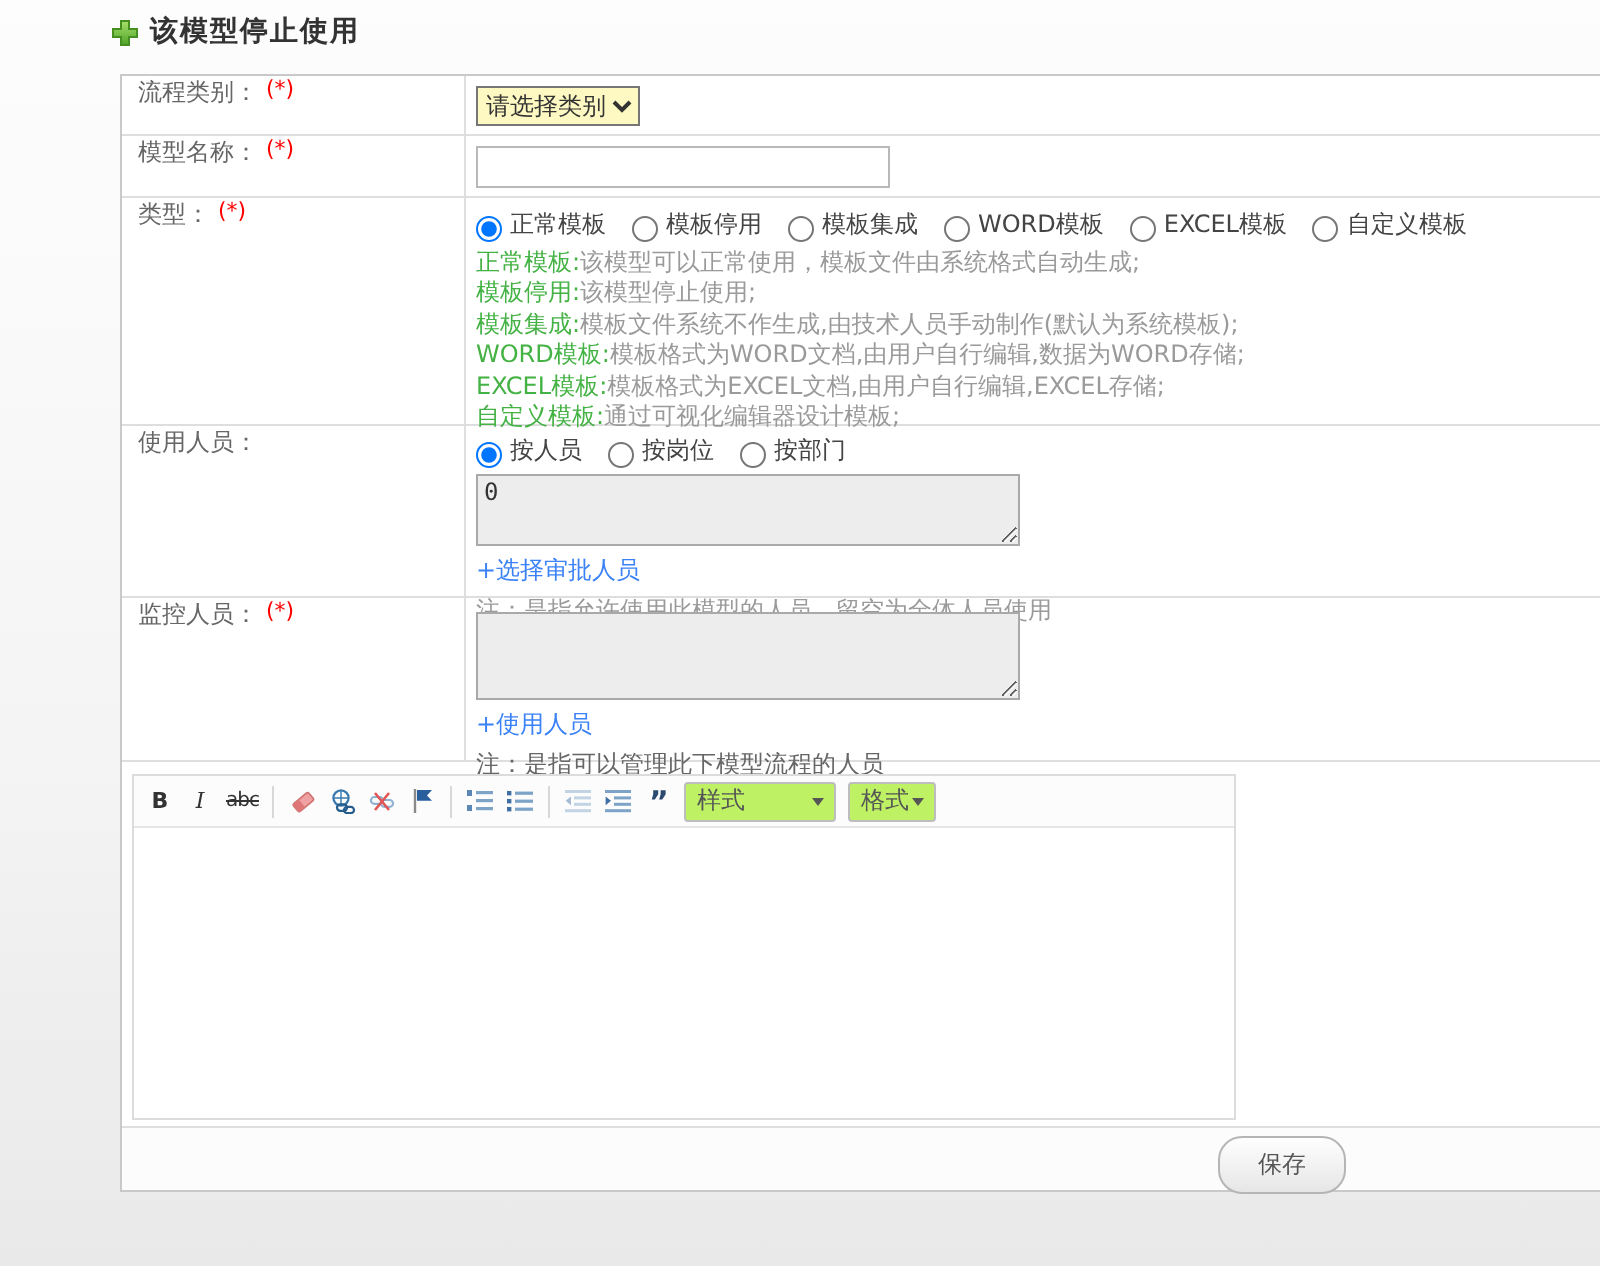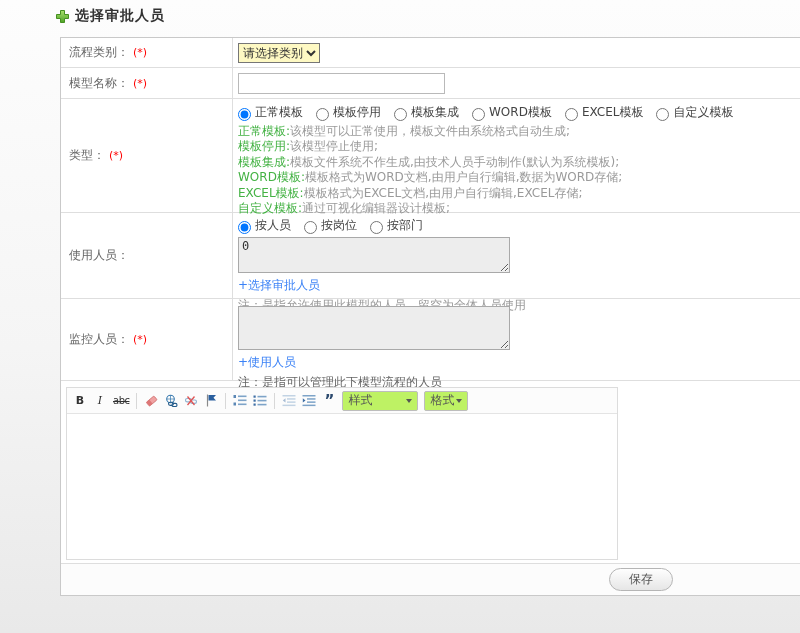--- a/index.html
+++ b/index.html
@@ -9,21 +9,21 @@
     font-family:"DejaVu Sans", sans-serif;
     background:linear-gradient(180deg,#fdfdfd 0%,#f5f5f5 55%,#e9e9e9 100%);
   }
   .page-title { position:absolute; left:55px; top:7px; display:flex; align-items:center; gap:5px; }
   .page-title .txt { font-size:14px; font-weight:bold; color:#333; letter-spacing:1px; }
 
   .form-table { position:absolute; left:60px; top:37px; width:745px; border:1px solid #c9c9c9; background:#fff; }
   .row { display:flex; border-bottom:1px solid #dedede; background:#fff; }
   .row:last-child { border-bottom:none; }
   .label-cell { width:172px; min-width:172px; border-right:1px solid #dedede;
-    display:flex; align-items:center; padding-left:8px; font-size:12px; color:#666; gap:4px; }
+    display:flex; padding-left:8px; font-size:12px; color:#666; gap:4px; }
   .field-cell { flex:1; padding-left:5px; }
   .req { color:#f00; font-size:11px; }
   .r1 { height:30px; } .r2 { height:31px; } .r3 { height:114px; }
   .r4 { height:86px; } .r5 { height:82px; } .r6 { height:183px; } .r7 { height:31px; }
   .r1 .field-cell, .r2 .field-cell { display:flex; align-items:center; }
 
   select.category { height:20px; font-size:12px; color:#333; border:1px solid #767676; background:#fef9c3; min-width:78px; }
   input.model-name { width:207px; height:21px; border:1px solid #b9b9b9; font-size:12px; padding:0 3px; color:#333; }
 
   .radio-line { display:flex; align-items:center; gap:13px; padding-top:5px; font-size:12px; color:#444; }
@@ -55,42 +55,42 @@
   .tb-quote { font-weight:bold; font-size:15px; color:#2c4a6e; line-height:10px; }
   .tb-sep { width:1px; height:16px; background:#d8d8d8; margin:0 1px; }
   .combo { display:flex; align-items:center; justify-content:space-between; height:20px;
     border:1px solid #bdbdbd; border-radius:2px; background:#bef264; font-size:12px; color:#555;
     padding:0 5px; cursor:pointer; }
   .combo-styles { width:76px; } .combo-format { width:44px; }
   .combo .arrow { width:0; height:0; border-left:3.5px solid transparent; border-right:3.5px solid transparent; border-top:4px solid #555; }
   .editor-content { height:145px; background:#fff; cursor:text; }
 
   .save-row { position:relative; background:#fcfcfc; }
-  .save-btn { position:absolute; left:548px; top:4px; width:64px; height:23px;
+  .save-btn { position:absolute; left:548px; top:4px; width:64px; height:29px;
     border:1px solid #b5b5b5; border-radius:12px;
     background:linear-gradient(180deg,#fefefe,#e6e6e6);
     font-size:12px; color:#555; cursor:pointer; font-family:inherit; }
   .dim { opacity:0.45; }
 </style>
 </head>
 <body>
 
 <div class="page-title">
   <span style="display:flex">
     <svg width="15" height="15" viewBox="0 0 15 15">
       <defs>
           <linearGradient id="gplus" x1="0" y1="0" x2="0" y2="1">
         <stop offset="0" stop-color="#a8e06c"></stop>
             <stop offset="1" stop-color="#4ea326"></stop>
       </linearGradient>
         </defs>
       <path d="M5.5 1.5h4v4h4v4h-4v4h-4v-4h-4v-4h4z" fill="url(#gplus)" stroke="#459021" stroke-width="1"></path>
     </svg>
   </span>
-  <span class="txt">选择审批人员</span>
+  <span class="txt">该模型停止使用</span>
 </div>
 
 <div class="form-table">
 
   <div class="row r1">
     <div class="label-cell">
       <span>流程类别：</span>
       <span class="req">(*)</span>
     </div>
     <div class="field-cell">

